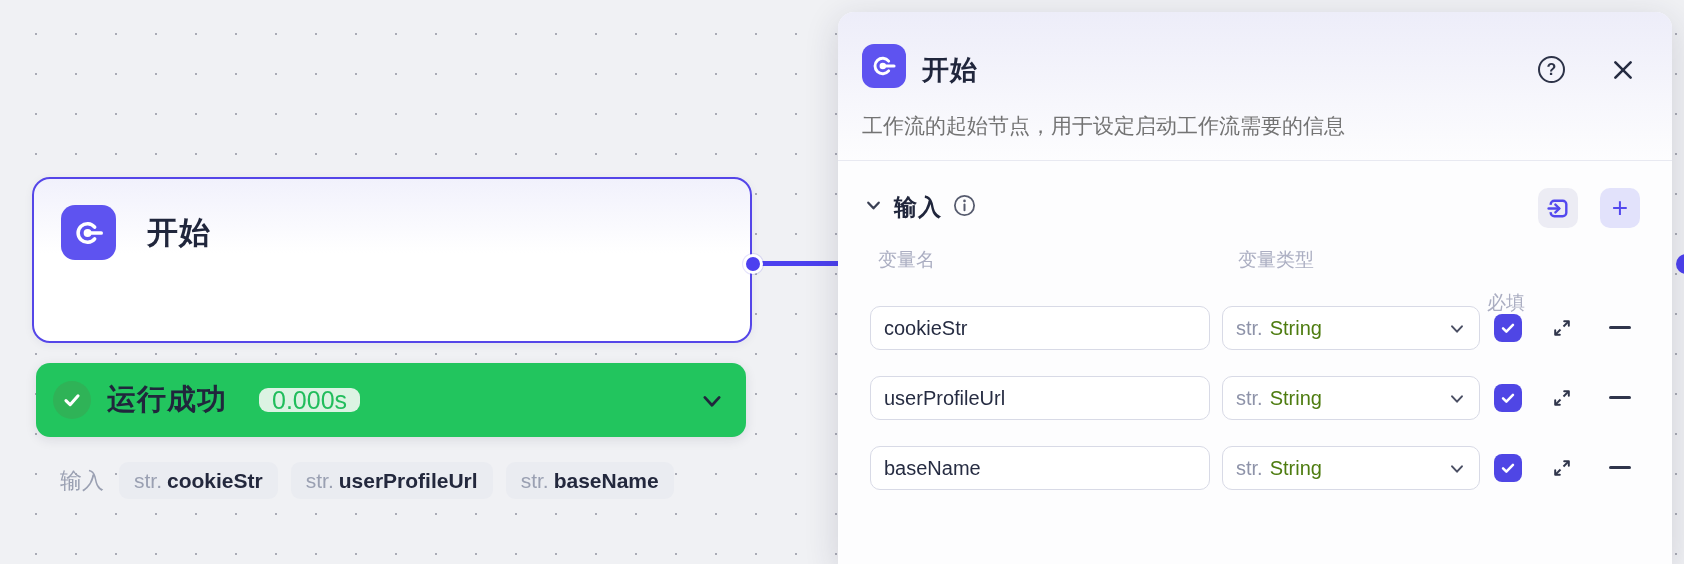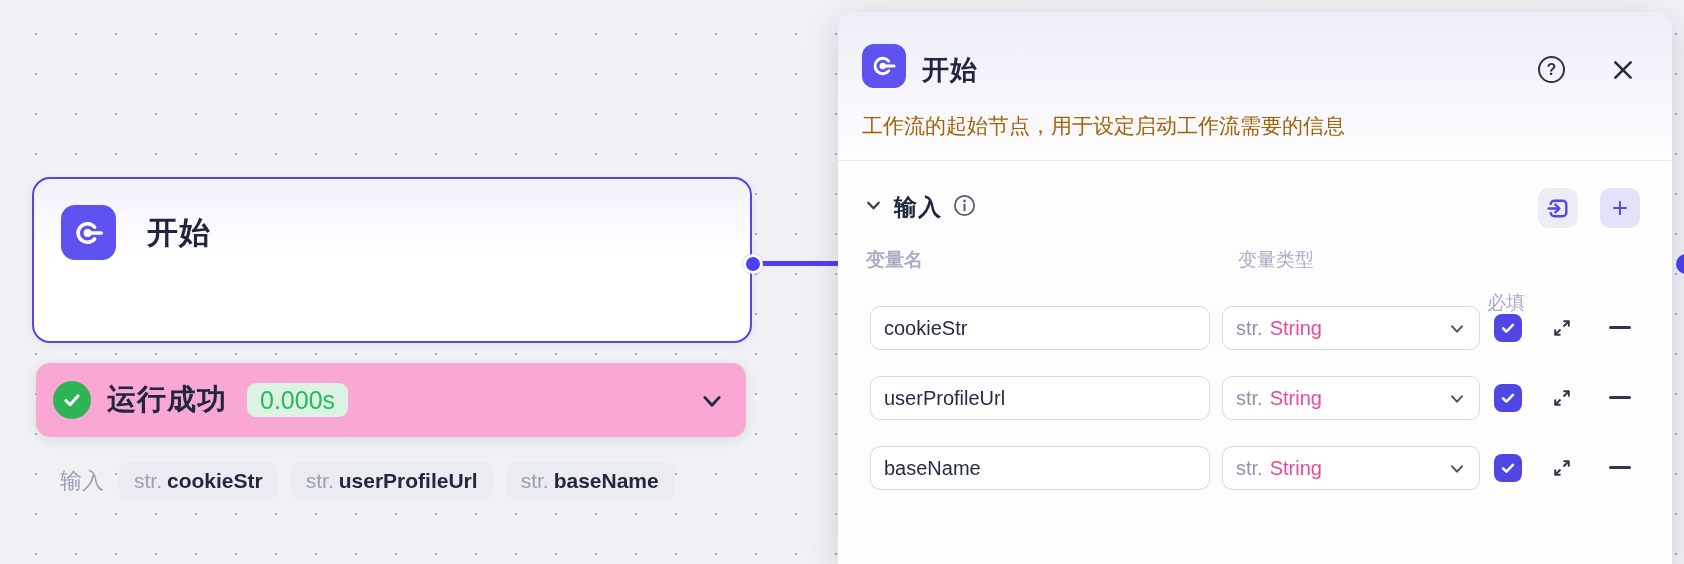--- a/index.html
+++ b/index.html
@@ -29,27 +29,27 @@
   .tag-label { color:#9aa0b2; font-size:22px; margin-right:2px; }
   .tag-pill {
     height:37px; display:flex; align-items:center; padding:0 15px; gap:5px;
     background:#eaecf1; border-radius:9px; font-size:21px; white-space:nowrap;
   }
   .tag-type { color:#9aa0b2; }
   .tag-name { color:#23283d; font-weight:bold; }
   
   .runbar {
     position:absolute; left:36px; top:363px; width:710px; height:74px;
-    background:#f9a8d4; border-radius:14px; box-shadow:0 3px 12px rgba(30,34,60,.10);
+    background:#22c55e; border-radius:14px; box-shadow:0 3px 12px rgba(30,34,60,.10);
     display:flex; align-items:center;
   }
   .run-check { width:38px; height:38px; border-radius:50%; background:#2fb357;
     margin-left:17px; display:flex; align-items:center; justify-content:center; flex:0 0 auto; }
   .run-label { font-size:29px; font-weight:bold; color:#20263c; margin-left:16px; letter-spacing:1px; }
-  .run-badge { margin-left:20px; height:34px; padding:0 13px; border-radius:9px;
+  .run-badge { margin-left:32px; height:24px; padding:0 13px; border-radius:9px;
     background:#dcf3e3; color:#21bd5c; font-size:25px; display:flex; align-items:center; }
   .run-chevron { position:absolute; right:22px; top:26px; }
   
   .edge-line { position:absolute; left:762px; top:261px; width:76px; height:5px; background:#4c40ef; }
   .port-out { position:absolute; left:743px; top:254px; width:20px; height:20px; border-radius:50%;
     background:#4c40ef; border:3px solid #fff; box-shadow:0 0 0 1px rgba(80,70,230,.15); }
   .port-edge-right { position:absolute; left:1676px; top:254px; width:20px; height:20px;
     border-radius:50%; background:#4c40ef; }
   
   .panel {
@@ -61,39 +61,39 @@
     border-radius:16px 16px 0 0;
     background:linear-gradient(180deg,#ededf9 0%,rgba(250,250,253,0) 100%); }
   .panel-icon { position:absolute; left:24px; top:32px; width:44px; height:44px; border-radius:12px; }
   .panel-title { position:absolute; left:84px; top:40px; font-size:27px; font-weight:bold;
     color:#20263c; letter-spacing:1px; }
   .help-btn { position:absolute; left:700px; top:44px; width:27px; height:27px; border-radius:50%;
     border:2.2px solid #2d3348; display:flex; align-items:center; justify-content:center;
     font-size:16px; font-weight:bold; color:#2d3348; background:transparent; cursor:pointer; }
   .close-btn { position:absolute; left:773px; top:46px; width:24px; height:24px; background:transparent;
     border:none; cursor:pointer; }
-  .panel-desc { position:absolute; left:24px; top:100px; width:640px; font-size:21px; color:#a16207; }
+  .panel-desc { position:absolute; left:24px; top:100px; width:640px; font-size:21px; color:#737373; }
   .panel-divider { position:absolute; left:0; top:148px; width:100%; height:1px; background:#e8e9f1; }
   .section-head { position:absolute; left:26px; top:180px; display:flex; align-items:center; gap:11px; }
   .section-title { font-size:23px; font-weight:bold; color:#20263c; letter-spacing:1px; }
   .icon-btn { position:absolute; top:176px; width:40px; height:40px; border-radius:10px; border:none;
     display:flex; align-items:center; justify-content:center; cursor:pointer; }
   .btn-import { left:700px; background:#ececf4; }
   .btn-add { left:762px; background:#e2e2fb; color:#5348ee; font-size:28px; line-height:1; }
   .col-head { position:absolute; top:235px; font-size:19px; color:#abaec2; }
-  .col-name { left:28px;font-weight:bold; } .col-type { left:400px; } .col-req { left:649px;margin-top:43px; }
+  .col-name { left:40px; } .col-type { left:400px; } .col-req { left:649px;margin-top:43px; }
   .var-row { position:absolute; left:0; width:100%; height:44px; }
   .row-0 { top:294px; } .row-1 { top:364px; } .row-2 { top:434px; }
   .var-input { position:absolute; left:32px; top:0; width:340px; height:44px;
     border:1.4px solid #d8dae6; border-radius:10px; background:#fff; padding:0 13px;
     font-size:20px; color:#262c42; font-family:inherit; outline:none; }
   .var-select { position:absolute; left:384px; top:0; width:258px; height:44px;
     border:1.4px solid #d8dae6; border-radius:10px; background:#fff;
     display:flex; align-items:center; padding:0 13px; gap:7px; font-size:20px; cursor:pointer; }
-  .sel-prefix { color:#8e93a9; } .sel-value { color:#ec4899;text-align:right; }
+  .sel-prefix { color:#8e93a9; } .sel-value { color:#4d7c0f;text-align:right; }
   .sel-chevron { position:absolute; right:13px; top:13px; }
   .var-check { position:absolute; left:656px; top:8px; width:28px; height:28px; border-radius:8px;
     background:#4f46e5; display:flex; align-items:center; justify-content:center; cursor:pointer; }
   .var-expand { position:absolute; left:714px; top:12px; width:20px; height:20px; cursor:pointer; }
   .var-remove { position:absolute; left:771px; top:20px; width:22px; height:3px; border-radius:2px;
     background:#2f354b; cursor:pointer; }
 </style>
 </head>
 <body>
 

